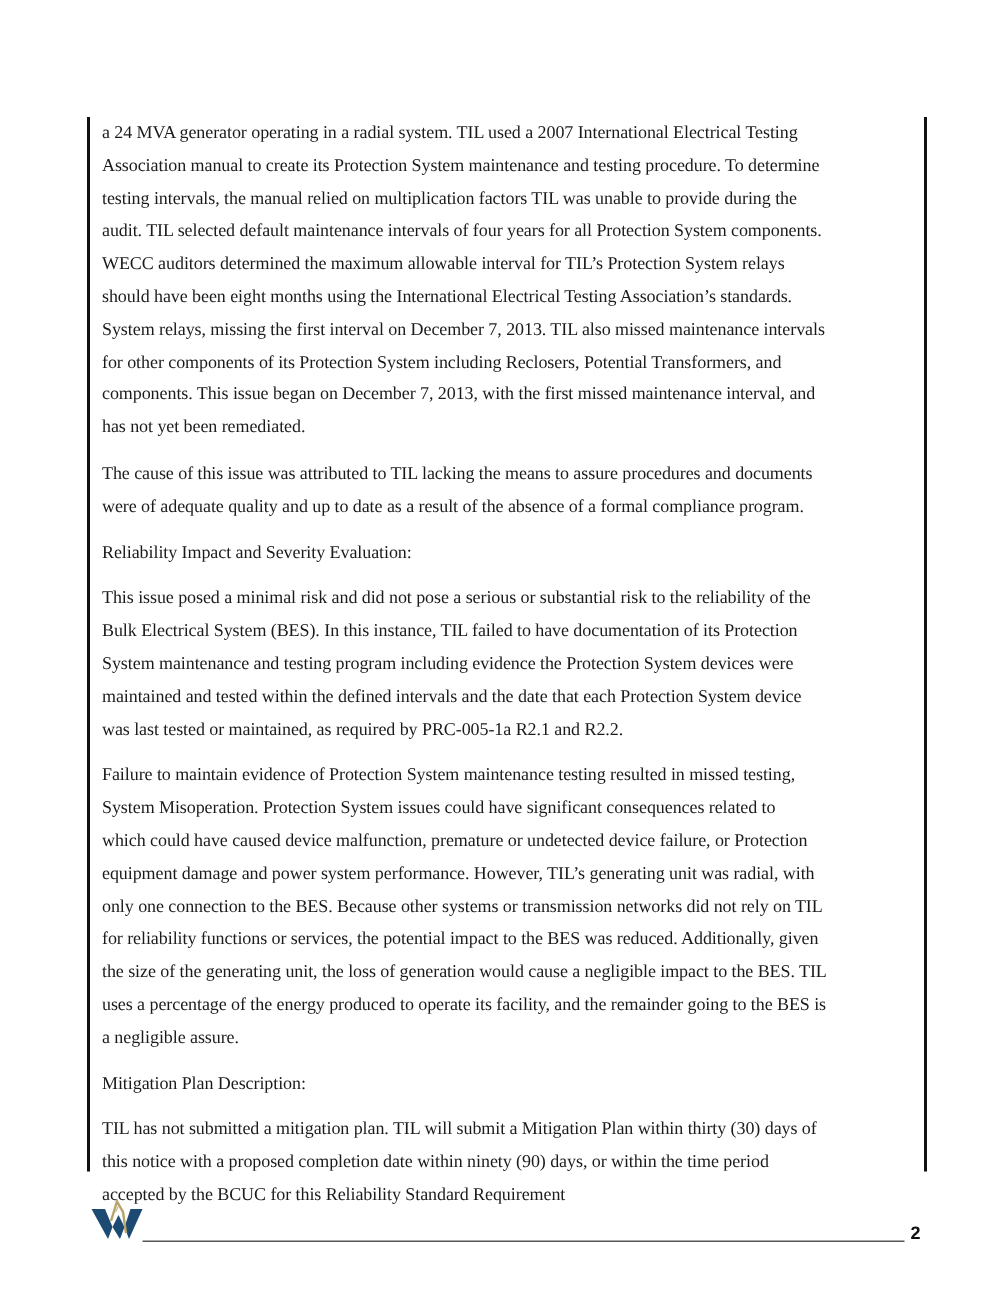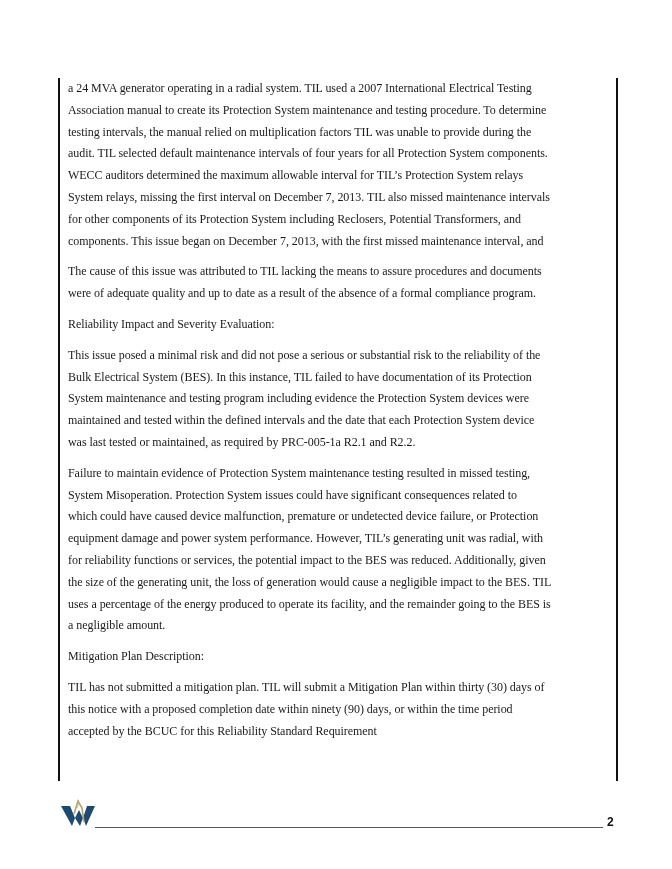--- a/index.html
+++ b/index.html
@@ -81,23 +81,25 @@
 
 <div class="page-content">
   <div class="text-area">
 
     <p class="para">
       <span class="line">a 24 MVA generator operating in a radial system. TIL used a 2007 International Electrical Testing</span>
       <span class="line">Association manual to create its Protection System maintenance and testing procedure. To determine</span>
       <span class="line">testing intervals, the manual relied on multiplication factors TIL was unable to provide during the</span>
       <span class="line">audit. TIL selected default maintenance intervals of four years for all Protection System components.</span>
       <span class="line">WECC auditors determined the maximum allowable interval for TIL’s Protection System relays</span>
+      <span class="line">should have been eight months using the International Electrical Testing Association’s standards.</span>
       <span class="line">System relays, missing the first interval on December 7, 2013. TIL also missed maintenance intervals</span>
       <span class="line">for other components of its Protection System including Reclosers, Potential Transformers, and</span>
       <span class="line">components. This issue began on December 7, 2013, with the first missed maintenance interval, and</span>
+      <span class="line">has not yet been remediated.</span>
     </p>
 
     <p class="para">
       <span class="line">The cause of this issue was attributed to TIL lacking the means to assure procedures and documents</span>
       <span class="line">were of adequate quality and up to date as a result of the absence of a formal compliance program.</span>
     </p>
 
     <p class="heading">Reliability Impact and Severity Evaluation:</p>
 
     <p class="para">
@@ -106,24 +108,25 @@
       <span class="line">System maintenance and testing program including evidence the Protection System devices were</span>
       <span class="line">maintained and tested within the defined intervals and the date that each Protection System device</span>
       <span class="line">was last tested or maintained, as required by PRC-005-1a R2.1 and R2.2.</span>
     </p>
 
     <p class="para">
       <span class="line">Failure to maintain evidence of Protection System maintenance testing resulted in missed testing,</span>
       <span class="line">System Misoperation. Protection System issues could have significant consequences related to</span>
       <span class="line">which could have caused device malfunction, premature or undetected device failure, or Protection</span>
       <span class="line">equipment damage and power system performance. However, TIL’s generating unit was radial, with</span>
+      <span class="line">only one connection to the BES. Because other systems or transmission networks did not rely on TIL</span>
       <span class="line">for reliability functions or services, the potential impact to the BES was reduced. Additionally, given</span>
       <span class="line">the size of the generating unit, the loss of generation would cause a negligible impact to the BES. TIL</span>
       <span class="line">uses a percentage of the energy produced to operate its facility, and the remainder going to the BES is</span>
-      <span class="line">a negligible amount.</span>
+      <span class="line">a negligible assure.</span>
     </p>
 
     <p class="heading">Mitigation Plan Description:</p>
 
     <p class="para">
       <span class="line">TIL has not submitted a mitigation plan. TIL will submit a Mitigation Plan within thirty (30) days of</span>
       <span class="line">this notice with a proposed completion date within ninety (90) days, or within the time period</span>
       <span class="line">accepted by the BCUC for this Reliability Standard Requirement</span>
     </p>
 

